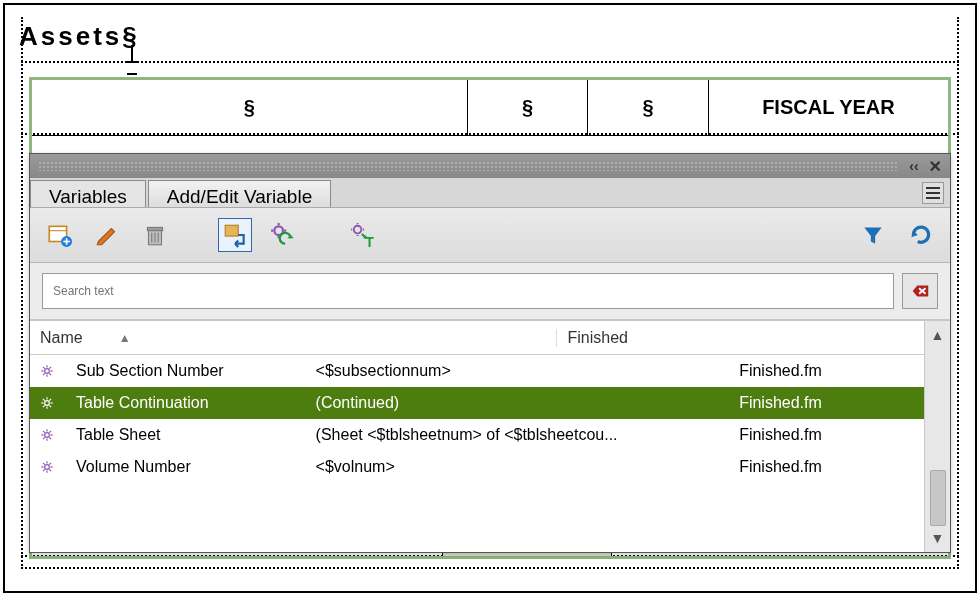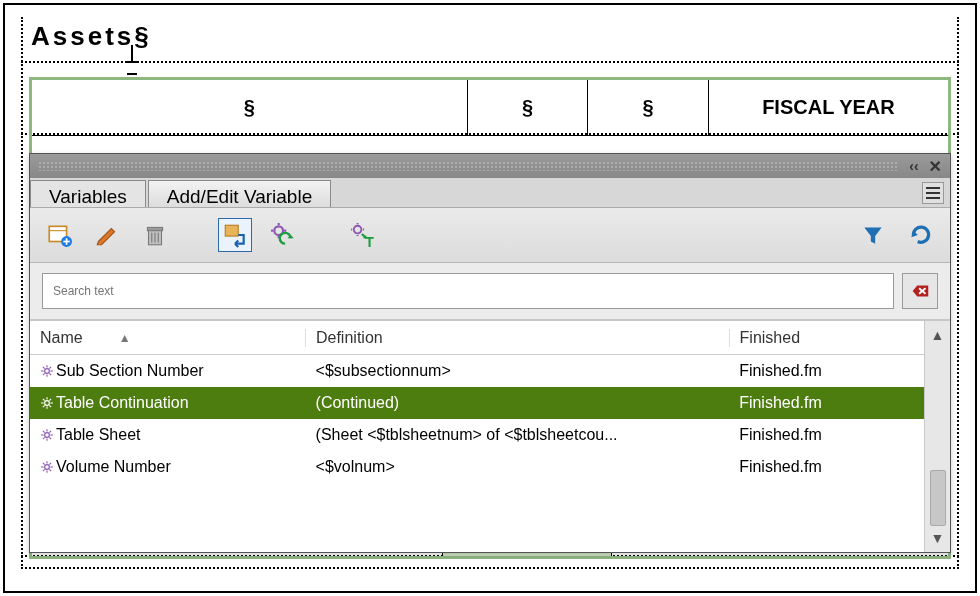--- a/index.html
+++ b/index.html
@@ -9,21 +9,21 @@
       background: #fff;
       width: 980px;
       height: 596px;
       position: relative;
       overflow: hidden;
     }
     .frame {
       position: absolute;
       inset: 3px;
       border: 2px solid #000;
-      padding: 10px 12px 16px 24px;
+      padding: 10px 12px 16px 12px;
     }
     .doc-title {
       font-size: 26px;
       font-weight: 700;
       letter-spacing: 3px;
       margin: 6px 0 18px 2px;
     }
     .dotrow {
       border-bottom: 2px dotted #000;
       position: absolute;
@@ -219,21 +219,21 @@
     .sort-arrow { color: #777; font-size: 12px; }
 
     .trow {
       display: flex;
       height: 32px;
       align-items: center;
       font-size: 16px;
     }
     .trow.selected { background: #4d7c0f; color: #fff; }
     .trow .cell { padding: 0 10px; white-space: nowrap; overflow: hidden; text-overflow: ellipsis; }
-    .cell-name { flex: 1.9; display: flex; align-items: center; gap: 2px; }
+    .cell-name { flex: 1.9; display: flex; align-items: center; gap: 22px; }
     .cell-def  { flex: 3.0; }
     .cell-doc  { flex: 1.3; }
     .gearic { width: 14px; height: 14px; flex-shrink: 0; }
 
     .scrollbar {
       width: 26px;
       background: #e7e7e7;
       border-left: 1px solid #c7c7c7;
       display: flex;
       flex-direction: column;
@@ -378,21 +378,20 @@
       </div>
     </div>
 
     <div class="tablewrap">
       <div class="tablebody">
         <div class="colhead">
           <div class="ch ch-name">
             <span>Name</span>
             <span class="sort-arrow">▲</span>
           </div>
-          <div class="ch ch-def">Definition</div>
           <div class="ch ch-doc">Finished</div>
         </div>
         <div id="rows">
             <div class="trow">
               <div class="cell cell-name">
                 <svg class="gearic" viewBox="0 0 24 24">
                   <circle cx="12" cy="12" r="4" fill="none" stroke="#8e57b5" stroke-width="2"></circle>
                   <g stroke="#8e57b5" stroke-width="2">
                     <line x1="12" y1="2" x2="12" y2="6"></line>
                     <line x1="12" y1="18" x2="12" y2="22"></line>

